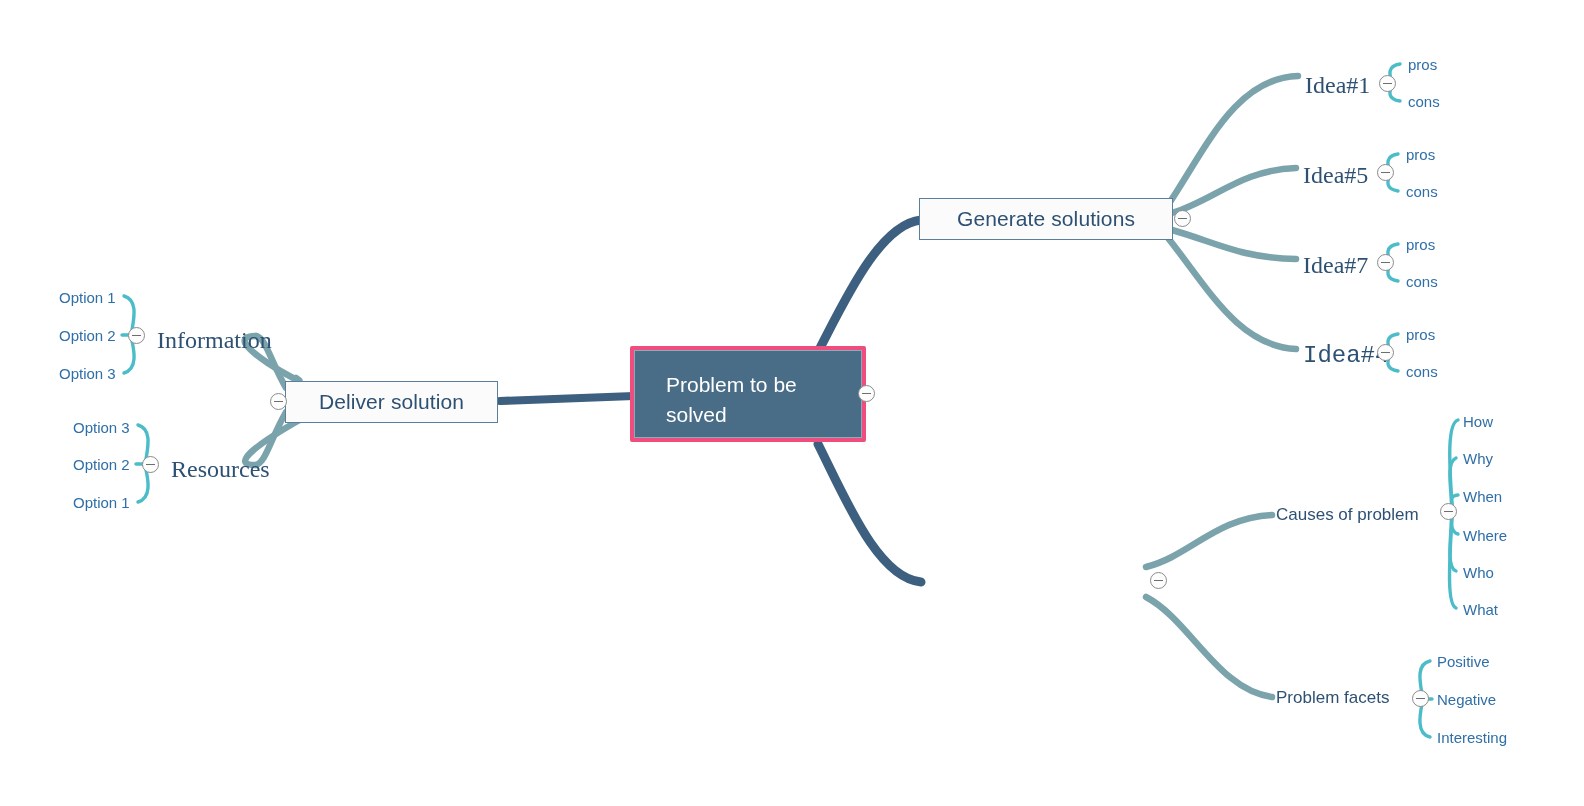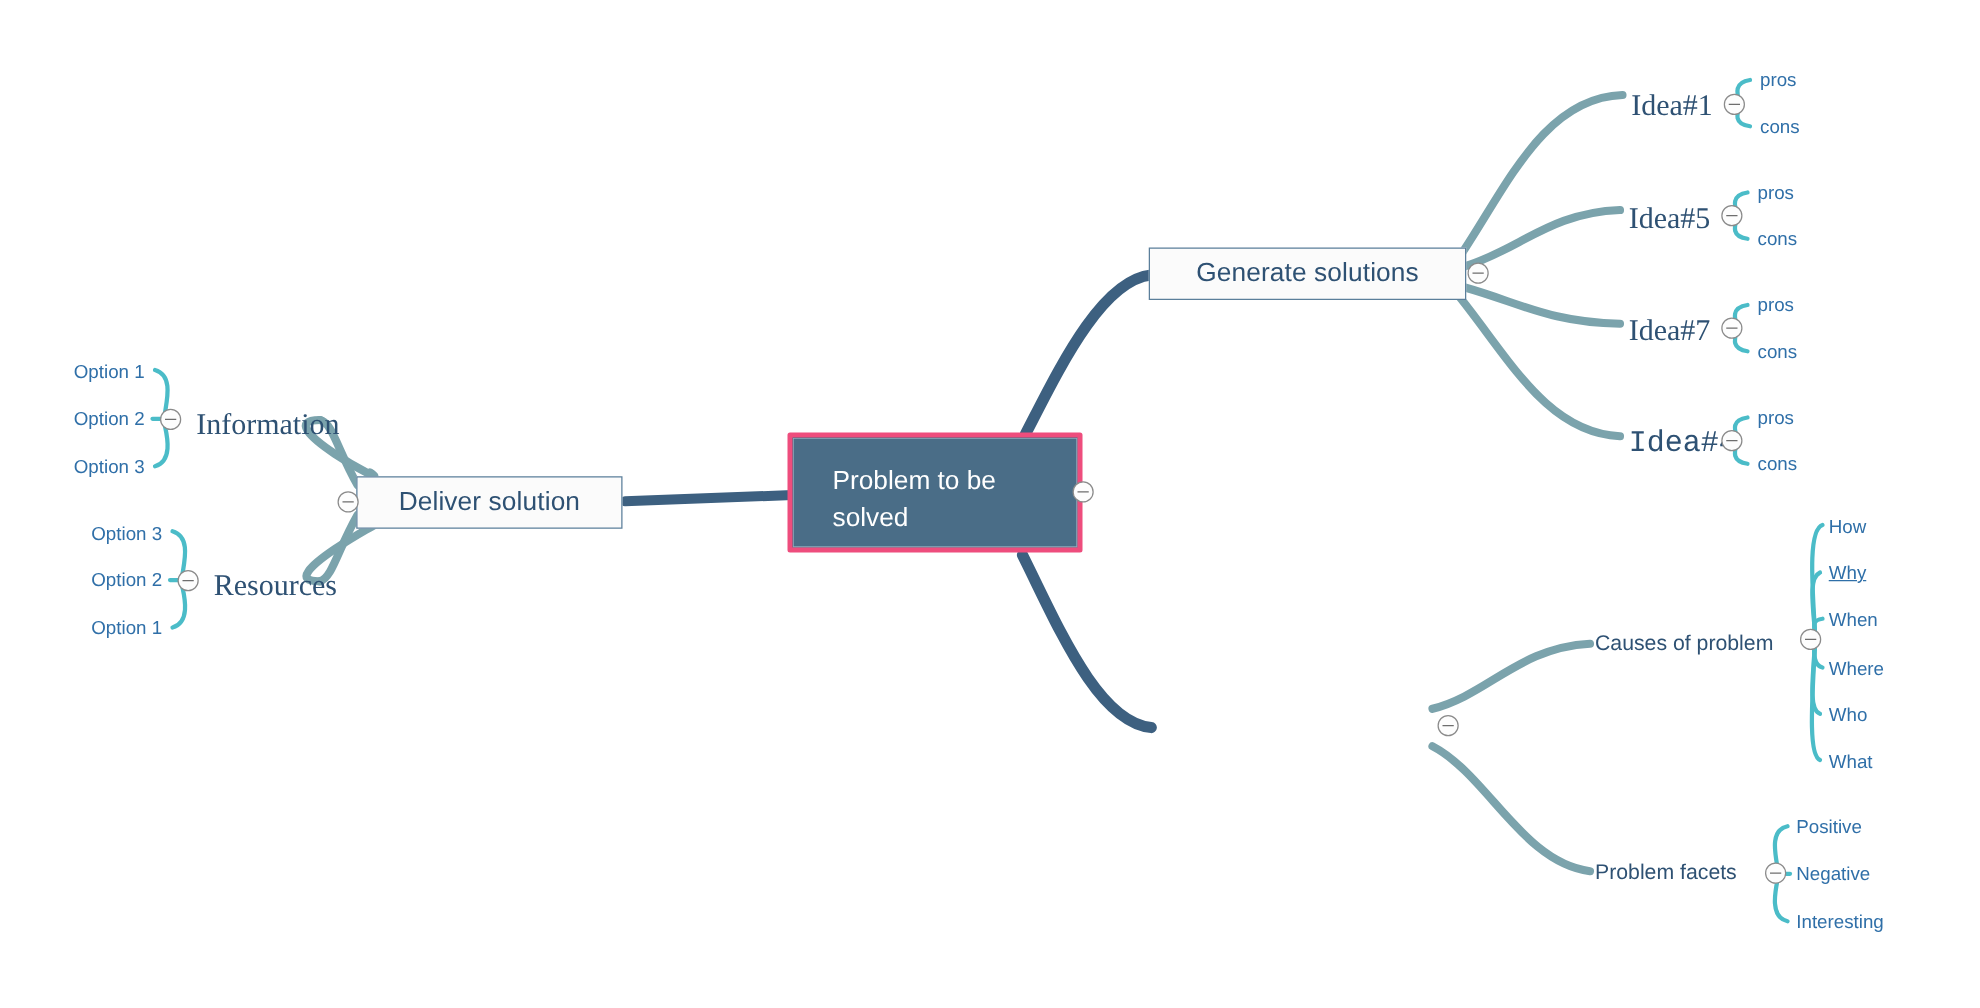--- a/index.html
+++ b/index.html
@@ -214,21 +214,21 @@
   <div class="node lvl2-serif" style="left:1303px; top:342px;font-family:Liberation Mono, monospace;">Idea#4</div>
   <div class="collapse" style="left:1377px; top:344px;"></div>
   <div class="node lvl3" style="left:1406px; top:326px;">pros</div>
   <div class="node lvl3" style="left:1406px; top:363px;">cons</div>
 
   <div class="collapse" style="left:1150px; top:572px;"></div>
 
   <div class="node lvl2-sans" style="left:1276px; top:505px;">Causes of problem</div>
   <div class="collapse" style="left:1440px; top:503px;"></div>
   <div class="node lvl3" style="left:1463px; top:413px;">How</div>
-  <div class="node lvl3" style="left:1463px; top:450px;text-decoration:underline;">Why</div>
+  <div class="node lvl3" style="left:1463px; top:450px;">Why</div>
   <div class="node lvl3" style="left:1463px; top:488px;">When</div>
   <div class="node lvl3" style="left:1463px; top:527px;">Where</div>
   <div class="node lvl3" style="left:1463px; top:564px;">Who</div>
   <div class="node lvl3" style="left:1463px; top:601px;">What</div>
 
   <div class="node lvl2-sans" style="left:1276px; top:688px;">Problem facets</div>
   <div class="collapse" style="left:1412px; top:690px;"></div>
   <div class="node lvl3" style="left:1437px; top:653px;">Positive</div>
   <div class="node lvl3" style="left:1437px; top:691px;">Negative</div>
   <div class="node lvl3" style="left:1437px; top:729px;">Interesting</div>

